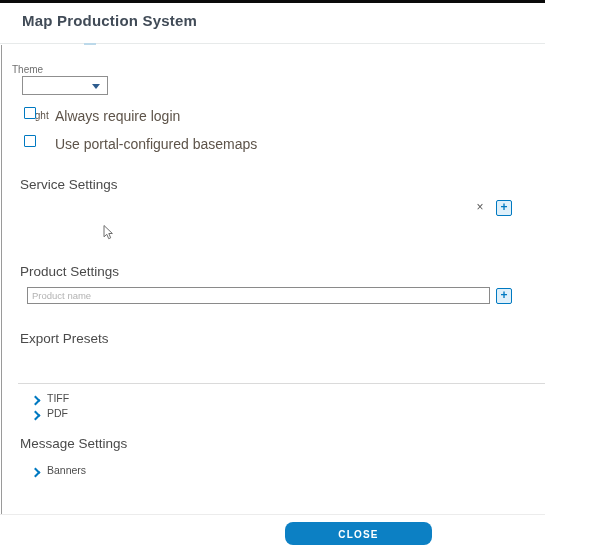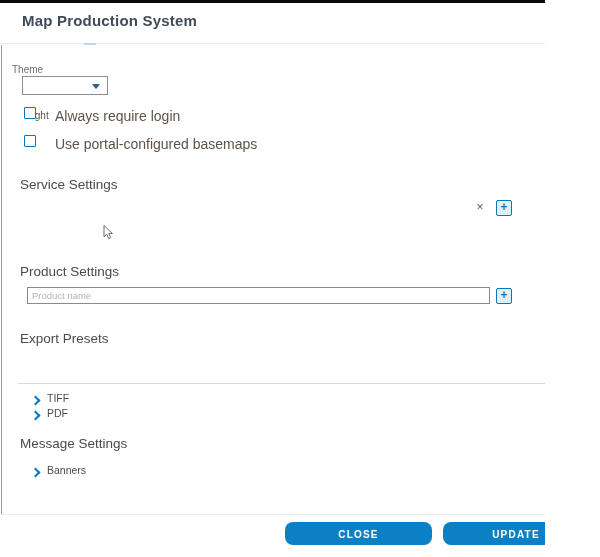--- a/index.html
+++ b/index.html
@@ -147,21 +147,20 @@
     <span class="chevron"></span><span class="expand-label">TIFF</span>
   </div>
 
   <div class="section-heading h-message">Message Settings</div>
   <div class="expand-row r-banners">
     <span class="chevron"></span><span class="expand-label">Banners</span>
   </div>
 
   <div class="footer-divider"></div>
   <button class="btn btn-close">CLOSE</button>
-  <button class="btn btn-update">UPDATE</button>
 
   <div class="scrollbar">
     <div class="scroll-arrow sa-up">
       <span class="arrow-glyph ag-up"></span>
     </div>
     <div class="scroll-thumb"></div>
     <div class="scroll-arrow sa-down">
       <span class="arrow-glyph ag-down"></span>
     </div>
   </div>

